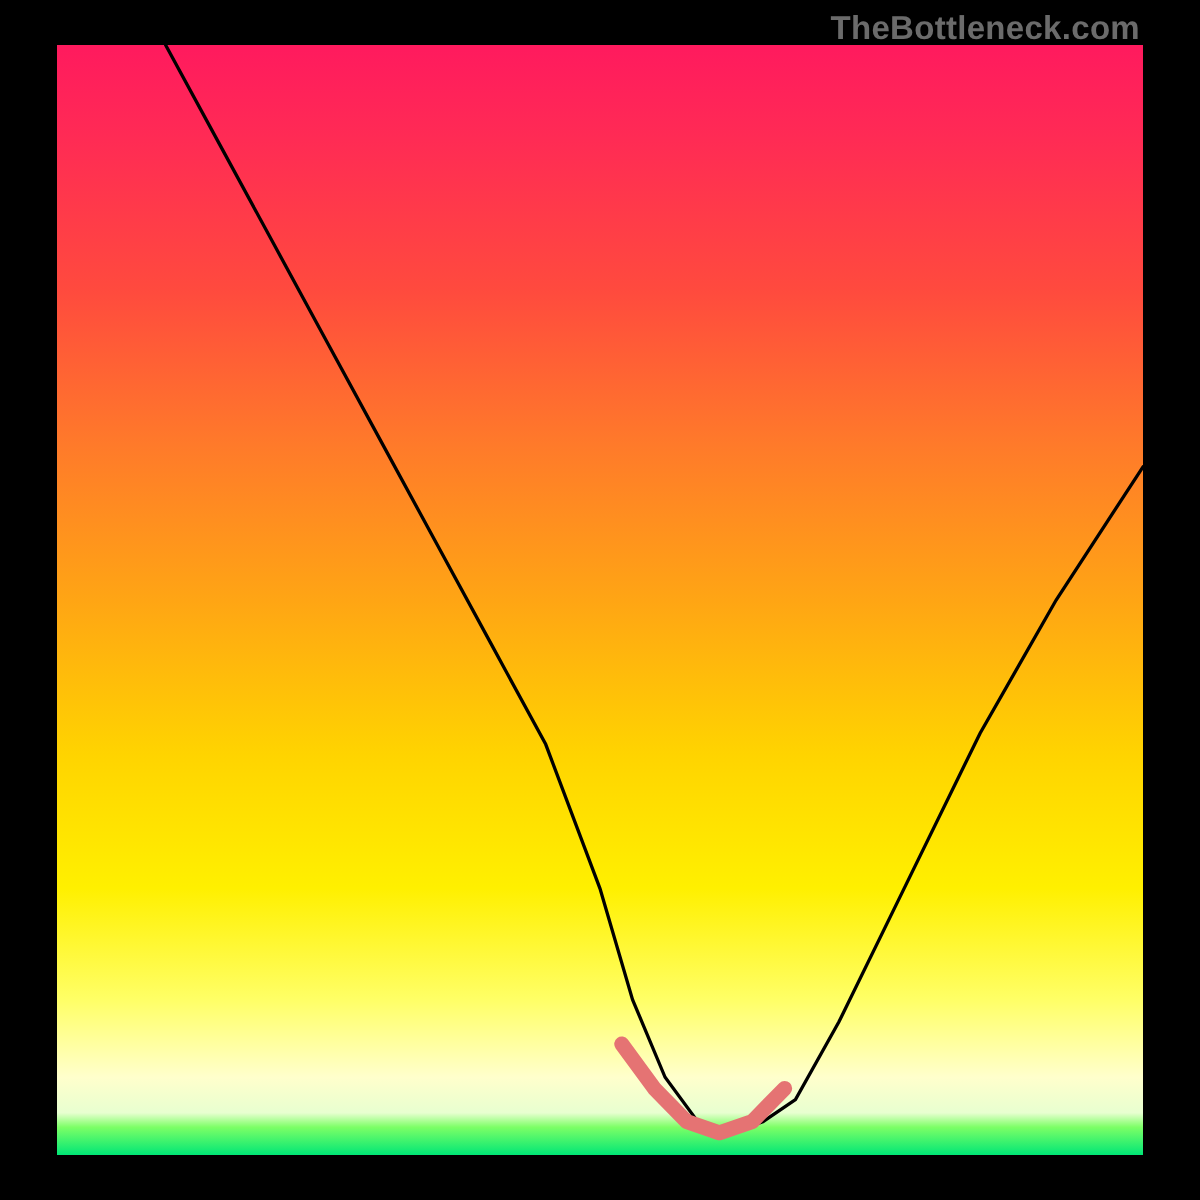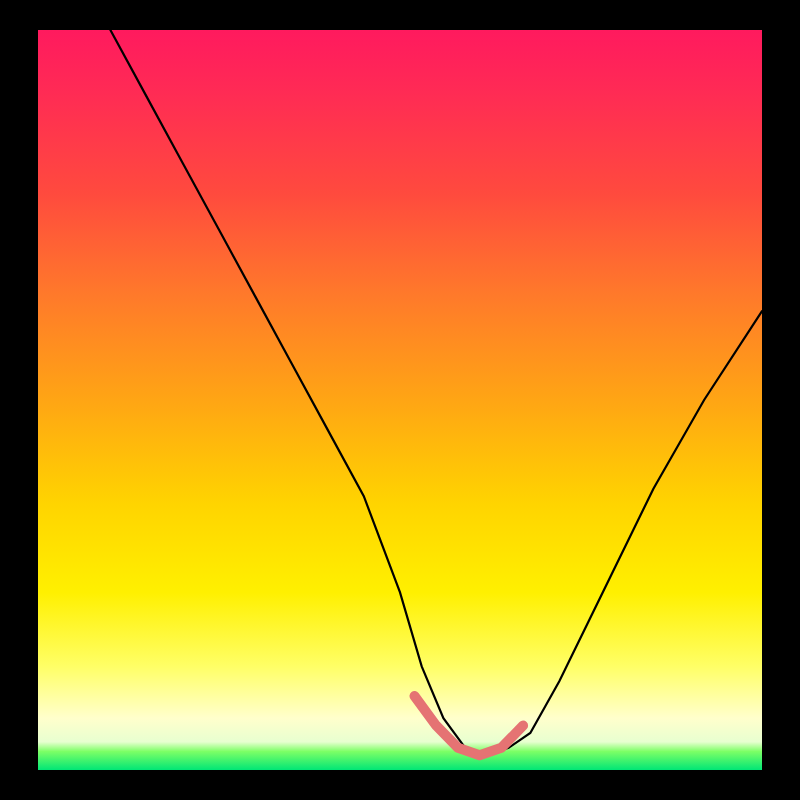--- a/index.html
+++ b/index.html
@@ -72,20 +72,21 @@
     stroke-width: 10;
     stroke-linecap: round;
     stroke-linejoin: round;
   }
 </style>
 </head>
 <body>
 
 <div class="frame">
 
+  <div class="watermark">TheBottleneck.com</div>
 
   <div class="plot-area">
     <svg class="curve" viewBox="0 0 724 740" preserveAspectRatio="none">
       <path id="mainCurve" class="black-stroke" d="M72.4 0.0 L108.6 66.6 L144.8 133.2 L181.0 199.8 L217.2 266.4 L253.4 333.0 L289.6 399.6 L325.8 466.2 L362.0 562.4 L383.7 636.4 L405.4 688.2 L427.2 717.8 L448.9 725.2 L470.6 717.8 L492.3 703.0 L521.3 651.2 L564.7 562.4 L615.4 458.8 L666.1 370.0 L724.0 281.2"></path>
       <path id="highlight" class="pink-stroke" d="M376.5 666.0 L398.2 695.6 L419.9 717.8 L441.6 725.2 L463.4 717.8 L485.1 695.6"></path>
     </svg>
   </div>
 
 </div>
 

